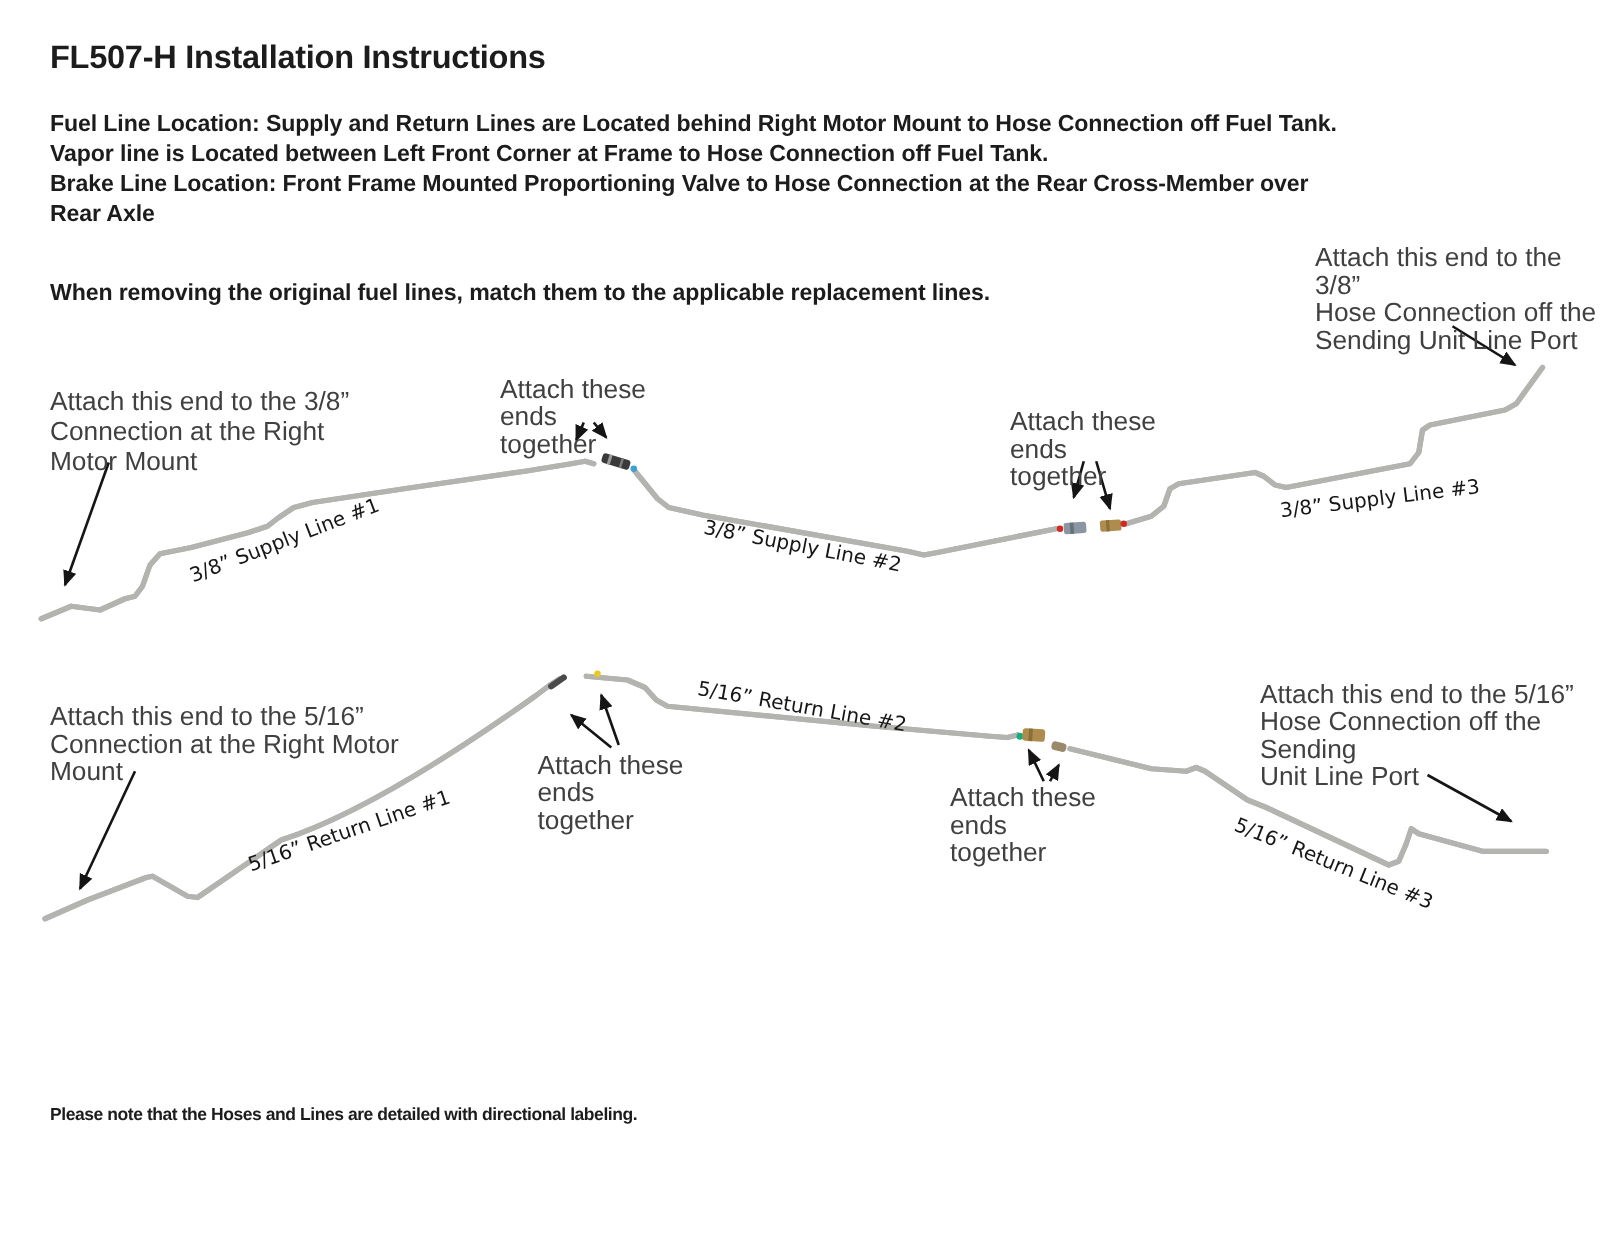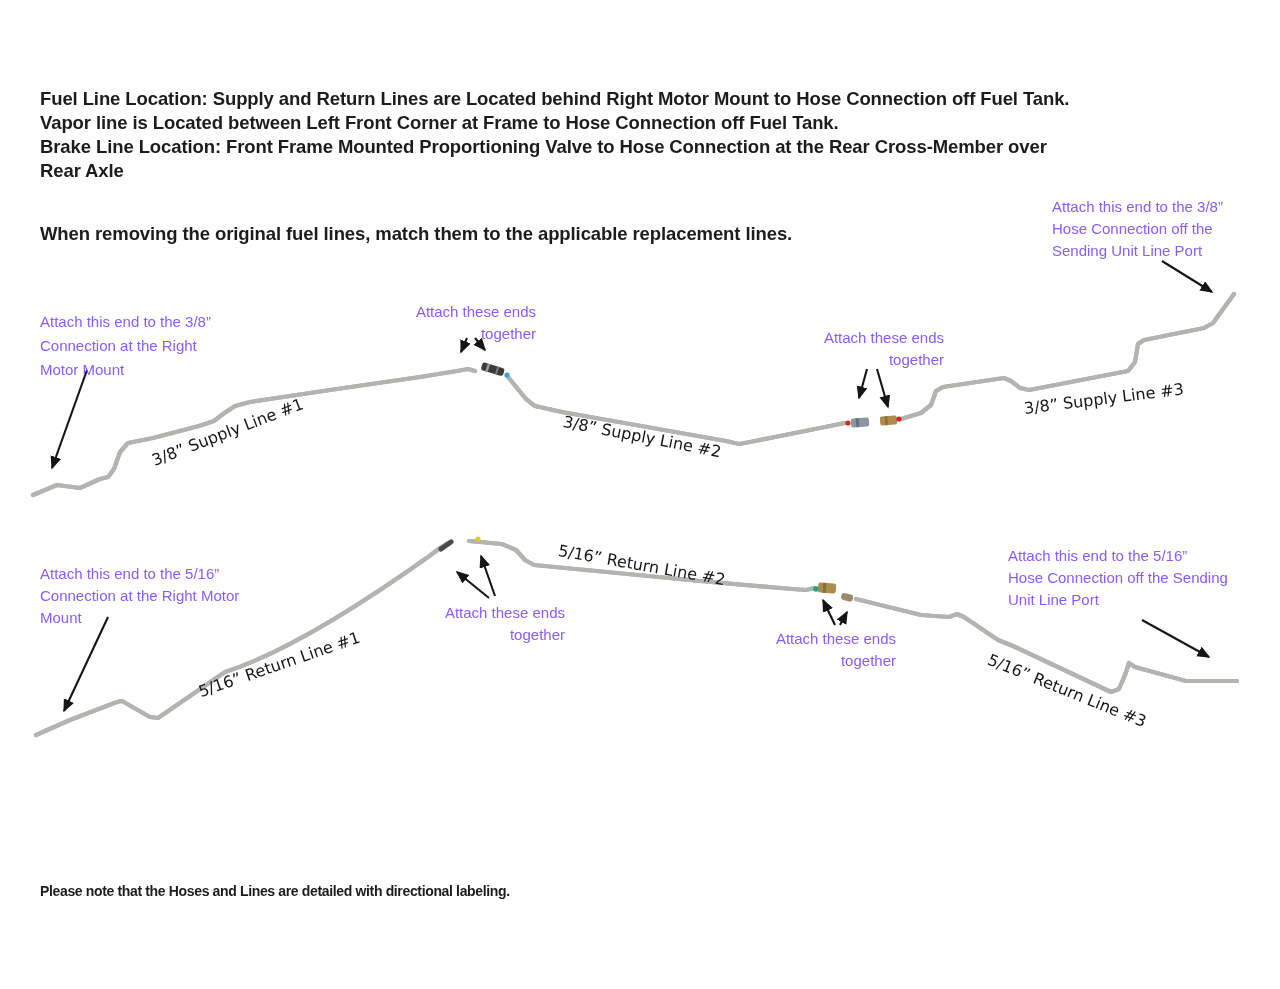--- a/index.html
+++ b/index.html
@@ -3,23 +3,23 @@
 <meta charset="utf-8">
 <style>
   html,body{margin:0;padding:0;background:#ffffff;}
   .page{
     position:relative;width:1280px;height:989px;background:#ffffff;overflow:hidden;
     font-family:"Liberation Sans",sans-serif;color:#1c1c1c;
   }
   .abs{position:absolute;}
   .title{font-size:26px;font-weight:700;letter-spacing:-0.2px;white-space:nowrap;}
   .bold-par{font-weight:700;font-size:18.5px;line-height:24px;letter-spacing:-0.1px;white-space:pre-line;}
-  .note{font-size:15px;line-height:22px;white-space:pre-line;color:#8b5cf6;}
+  .note{font-size:21px;line-height:22px;white-space:pre-line;color:#404040;}
   .lh24{line-height:24px;}
-  .ctr{text-align:right;}
+  .ctr{text-align:left;}
   .rot{
     font-family:"DejaVu Sans",sans-serif;font-size:16px;color:#161616;
     transform-origin:0 0;white-space:nowrap;
   }
   .footer{font-weight:700;font-size:14px;line-height:27px;letter-spacing:-0.35px;white-space:pre-line;}
   svg{position:absolute;left:0;top:0;}
   .t-out{fill:none;stroke:#b3b3af;stroke-width:4.2;stroke-linejoin:round;stroke-linecap:round;}
   .t-in{fill:none;stroke:#e6e6e2;stroke-width:1.7;stroke-linejoin:round;stroke-linecap:round;}
   .arr{fill:none;stroke:#151515;stroke-width:2.1;marker-end:url(#ah);}
 </style>
@@ -108,20 +108,21 @@
       <path class="arr" d="M877,369 L888,407"></path>
       <path class="arr" d="M108,617 L64,711"></path>
       <path class="arr" d="M489,598 L457,572"></path>
       <path class="arr" d="M495,596 L481,556"></path>
       <path class="arr" d="M835,625 L823,600"></path>
       <path class="arr" d="M840,625 L847,612"></path>
       <path class="arr" d="M1142,620 L1209,657"></path>
     </g>
   </svg>
 
+  <div class="abs title" style="left:40px;top:30px;">FL507-H Installation Instructions</div>
 
   <div class="abs bold-par" style="left:40px;top:87px;width:1190px;">Fuel Line Location:  Supply and Return Lines are Located behind Right Motor Mount to Hose Connection off Fuel Tank.
 Vapor line is Located between Left Front Corner at Frame to Hose Connection off Fuel Tank.
 Brake Line Location: Front Frame Mounted Proportioning Valve to Hose Connection at the Rear Cross-Member over
 Rear Axle</div>
 
   <div class="abs bold-par" style="left:40px;top:222px;width:1100px;">When removing the original fuel lines, match them to the applicable replacement lines.</div>
 
   <div class="abs note" style="left:1052px;top:196px;">Attach this end to the 3/8”
 Hose Connection off the

